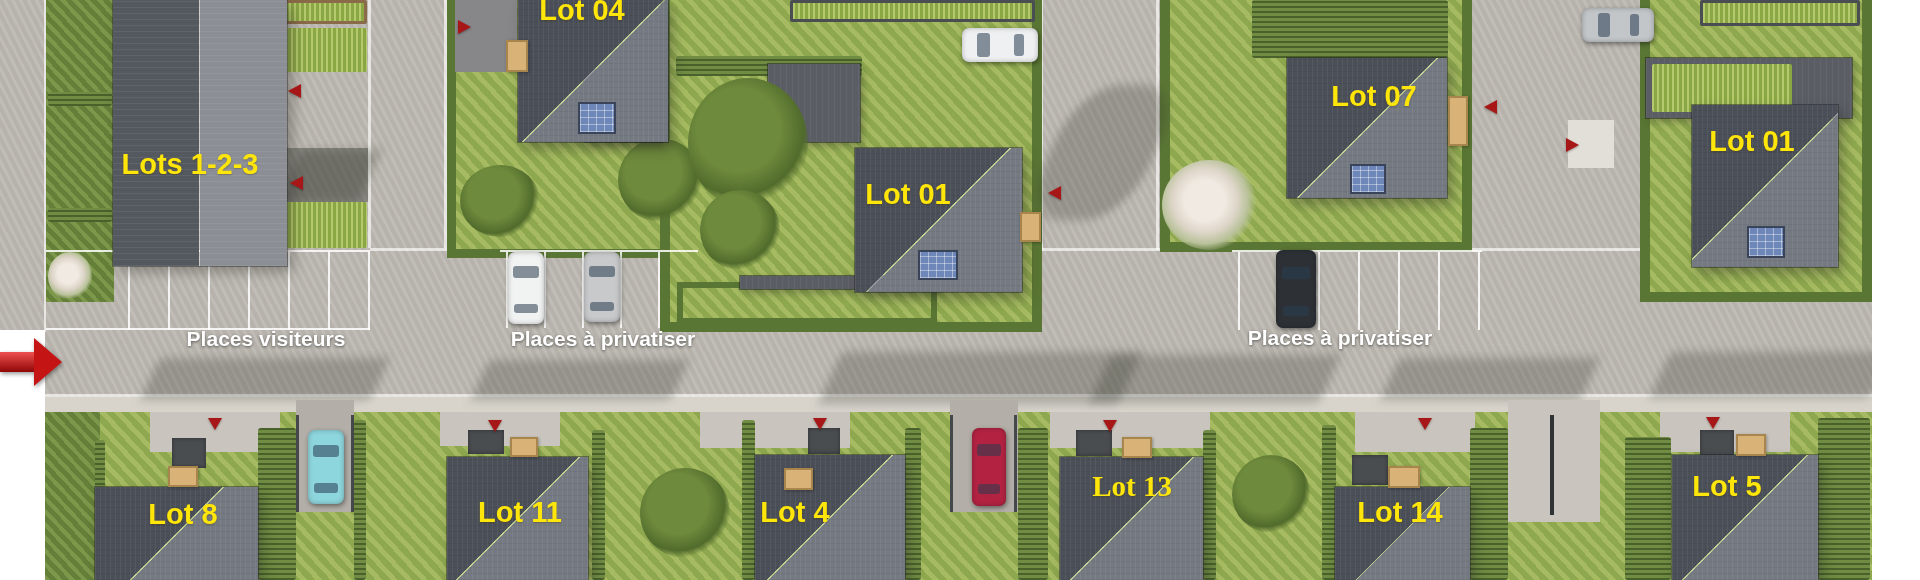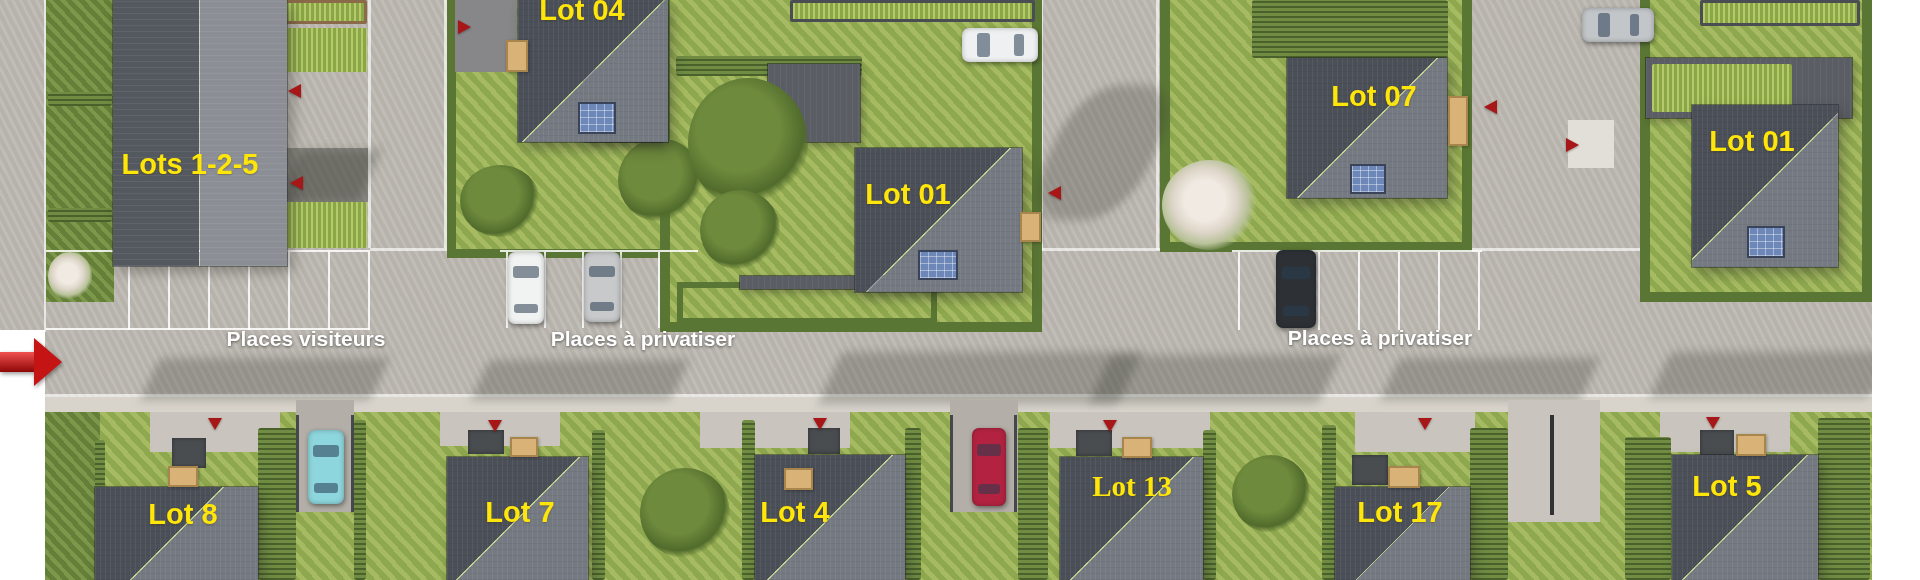--- a/index.html
+++ b/index.html
@@ -50,21 +50,21 @@
   .whitepad{background:#e2dfd8;}
   .tree{border-radius:50%;background:radial-gradient(circle at 42% 40%,#6e8a3c 0 40%,#516b2c 62%,rgba(60,80,30,0) 72%);}
   .bloom{border-radius:50%;background:radial-gradient(circle at 45% 45%,#f0eae2 0 28%,#ddd5c8 45%,#b9c29a 60%,rgba(180,190,150,0) 72%);}
   .arr{width:0;height:0;position:absolute;filter:drop-shadow(0 1px 1px rgba(0,0,0,.35));}
   .arr.down{border-left:7px solid transparent;border-right:7px solid transparent;border-top:12px solid var(--arrow-red);}
   .arr.left{border-top:7px solid transparent;border-bottom:7px solid transparent;border-right:13px solid var(--arrow-red);}
   .arr.right{border-top:7px solid transparent;border-bottom:7px solid transparent;border-left:13px solid var(--arrow-red);}
   .lot-label{position:absolute;transform:translateX(-50%);color:var(--lot-label);font-weight:bold;
     font-size:29px;line-height:1;white-space:nowrap;text-shadow:0 1px 2px rgba(60,50,0,.35);z-index:30;cursor:pointer;}
   .park-label{position:absolute;transform:translateX(-50%);color:var(--parking-label);font-weight:bold;
-    font-size:21px;line-height:1;white-space:nowrap;text-shadow:0 1px 3px rgba(0,0,0,.55);z-index:30;margin-left:40px;}
+    font-size:21px;line-height:1;white-space:nowrap;text-shadow:0 1px 3px rgba(0,0,0,.55);z-index:30;}
   .margin{background:#ffffff;z-index:40;}
   .entrance{z-index:50;filter:drop-shadow(1px 2px 2px rgba(0,0,0,.4));}
   .entrance .shaft{position:absolute;left:0;top:14px;width:36px;height:20px;
     background:linear-gradient(180deg,#ef5050,#8f0606);}
   .entrance .head{position:absolute;left:34px;top:0;width:0;height:0;
     border-top:24px solid transparent;border-bottom:24px solid transparent;border-left:28px solid var(--entrance-red);}
 </style>
 </head>
 <body>
 
@@ -257,30 +257,30 @@
   <div class="arr left" style="left:1048px;top:186px;z-index:20;"></div>
   <div class="arr left" style="left:1484px;top:100px;z-index:20;"></div>
   <div class="arr right" style="left:1566px;top:138px;z-index:20;"></div>
   <div class="arr down" style="left:208px;top:418px;z-index:20;"></div>
   <div class="arr down" style="left:488px;top:420px;z-index:20;"></div>
   <div class="arr down" style="left:813px;top:418px;z-index:20;"></div>
   <div class="arr down" style="left:1103px;top:420px;z-index:20;"></div>
   <div class="arr down" style="left:1418px;top:418px;z-index:20;"></div>
   <div class="arr down" style="left:1706px;top:417px;z-index:20;"></div>
 
-  <div class="lot-label" style="left:190px;top:150px;">Lots 1-2-5</div>
+  <div class="lot-label" style="left:190px;top:150px;">Lots 1-2-3</div>
   <div class="lot-label" style="left:582px;top:-4px;">Lot 04</div>
   <div class="lot-label" style="left:908px;top:180px;">Lot 01</div>
   <div class="lot-label" style="left:1358px;top:82px;margin-left:16px;">Lot 07</div>
   <div class="lot-label" style="left:1752px;top:127px;">Lot 01</div>
   <div class="lot-label" style="left:183px;top:500px;">Lot 8</div>
-  <div class="lot-label" style="left:520px;top:498px;">Lot 7</div>
+  <div class="lot-label" style="left:520px;top:498px;">Lot 11</div>
   <div class="lot-label" style="left:795px;top:498px;">Lot 4</div>
   <div class="lot-label" style="left:1132px;top:472px;font-family:Liberation Serif, serif;">Lot 13</div>
-  <div class="lot-label" style="left:1400px;top:498px;">Lot 17</div>
+  <div class="lot-label" style="left:1400px;top:498px;">Lot 14</div>
   <div class="lot-label" style="left:1727px;top:472px;">Lot 5</div>
 
   <div class="park-label" style="left:266px;top:328px;">Places visiteurs</div>
   <div class="park-label" style="left:603px;top:328px;">Places à privatiser</div>
   <div class="park-label" style="left:1340px;top:327px;">Places à privatiser</div>
 
   <div class="abs margin" style="left:1872px;top:0;width:48px;height:580px;"></div>
   <div class="abs margin" style="left:0;top:330px;width:45px;height:250px;"></div>
 
   <div class="abs entrance" style="left:0;top:338px;width:62px;height:48px;">

